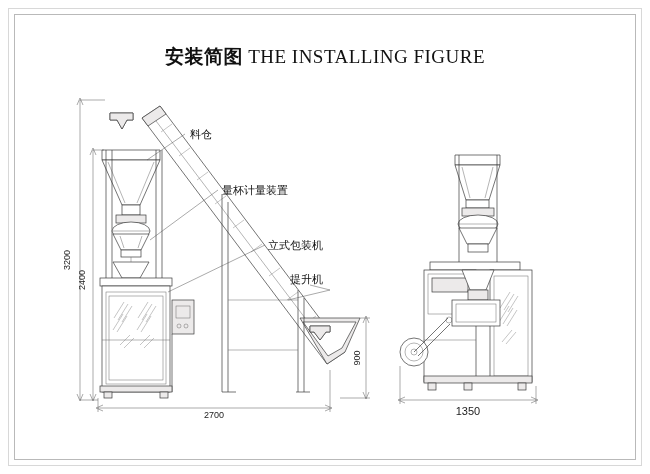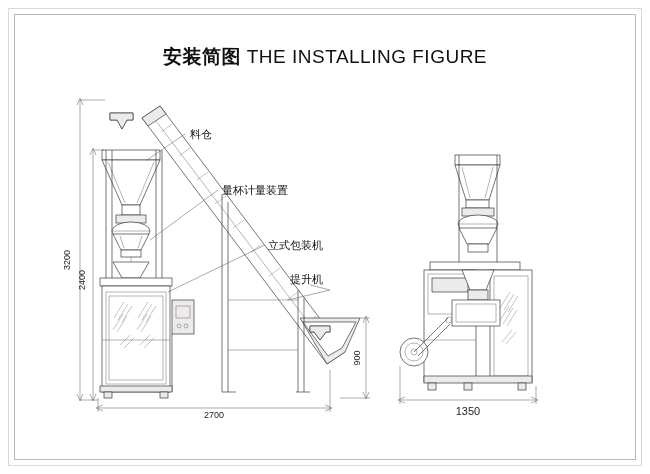--- a/index.html
+++ b/index.html
@@ -34,21 +34,21 @@
     position:absolute;
     left:0;top:44px;
     width:650px;
     text-align:center;
     font-size:19px;
     color:#111111;
     letter-spacing:0.5px;
     white-space:nowrap;
   }
   #title .cn{font-family:Liberation Sans, sans-serif;font-weight:bold;}
-  #title .en{font-family:Liberation Sans, sans-serif;font-weight:normal;}
+  #title .en{font-family:Liberation Serif, serif;font-weight:normal;}
   svg#drawing{
     position:absolute;
     left:0;top:0;
     width:650px;height:474px;
   }
   .lbl{
     font-family:"DejaVu Sans","Liberation Sans",sans-serif;
     font-size:11px;
     fill:#111111;
   }

